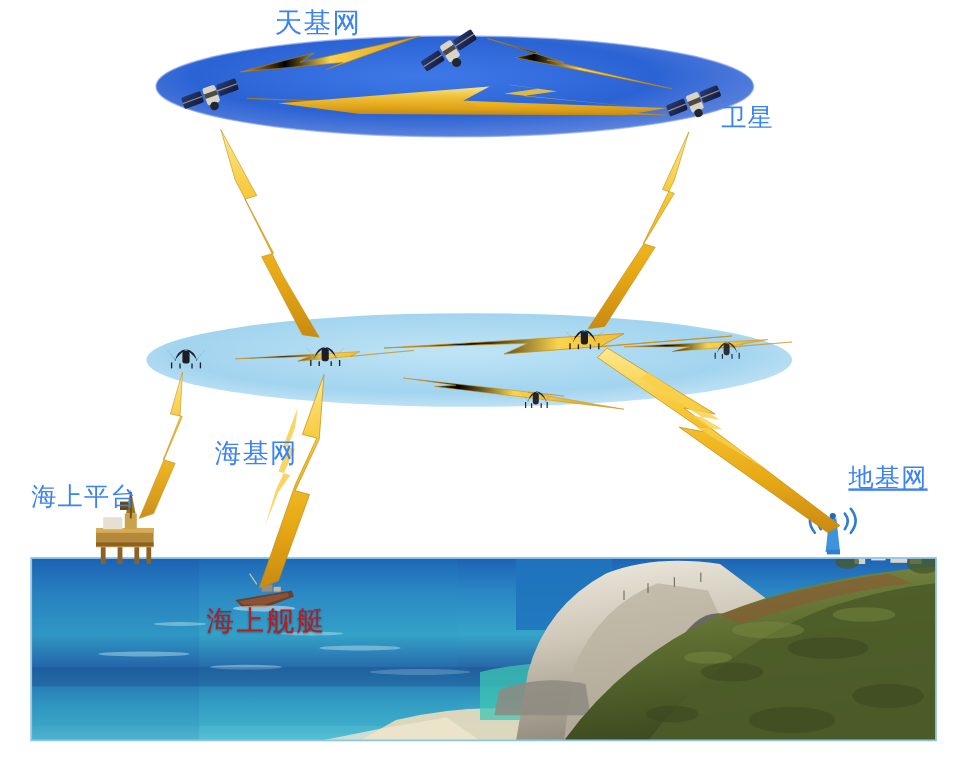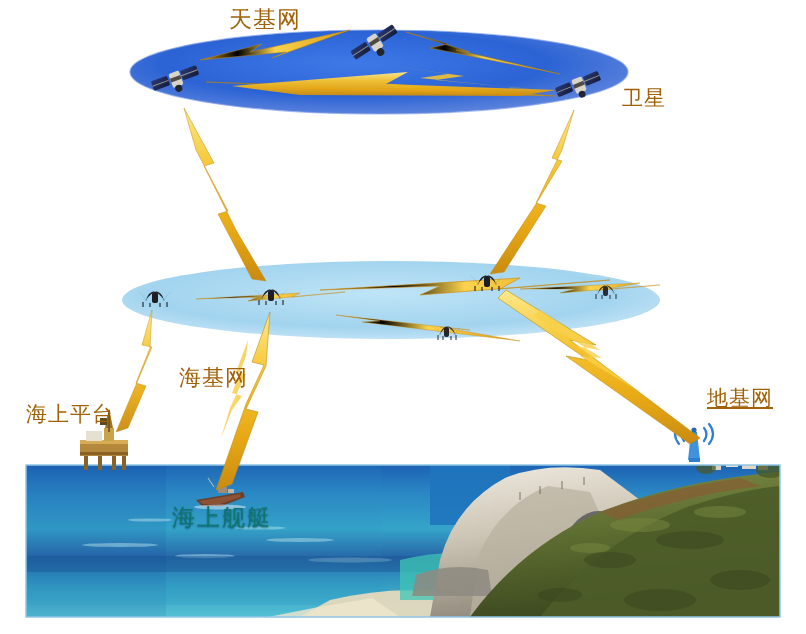--- a/index.html
+++ b/index.html
@@ -4,32 +4,32 @@
 <style>
   * { margin:0; padding:0; box-sizing:border-box; }
   html,body { background:#ffffff; }
   body {
     width:806px; height:634px; position:relative; overflow:hidden;
     font-family:"Liberation Serif","DejaVu Serif",serif;
     background:#ffffff;
   }
   #diagram { position:absolute; inset:0; }
   .layer-label {
-    position:absolute; color:#a16207; white-space:nowrap;
+    position:absolute; color:#3b82f6; white-space:nowrap;
     letter-spacing:1px; font-weight:400;
   }
   .lbl-space   { left:229px; top:4px;   font-size:23px; }
-  .lbl-sat     { left:601px; top:84px;  font-size:21px;margin-left:21px; }
+  .lbl-sat     { left:601px; top:84px;  font-size:21px; }
   .lbl-air     { left:340px; top:229px; font-size:23px; }
   .lbl-sea     { left:155px; top:363px; font-size:22px;margin-left:24px; }
   .lbl-plat    { left:26px;  top:400px; font-size:21px;text-align:right; }
   .lbl-ground  { left:707px; top:384px; font-size:21px;text-decoration:underline; }
   .lbl-ship    {
     position:absolute; left:172px; top:502px; font-size:23px;
-    color:#0f766e; letter-spacing:2px; white-space:nowrap;
+    color:#b91c1c; letter-spacing:2px; white-space:nowrap;
     text-shadow:0 1px 2px rgba(0,40,70,.55);
   }
   svg { position:absolute; left:0; top:0; width:806px; height:634px; overflow:visible; }
 </style>
 </head>
 <body>
 
 <div id="diagram">
 
   <svg viewBox="0 0 806 634">

